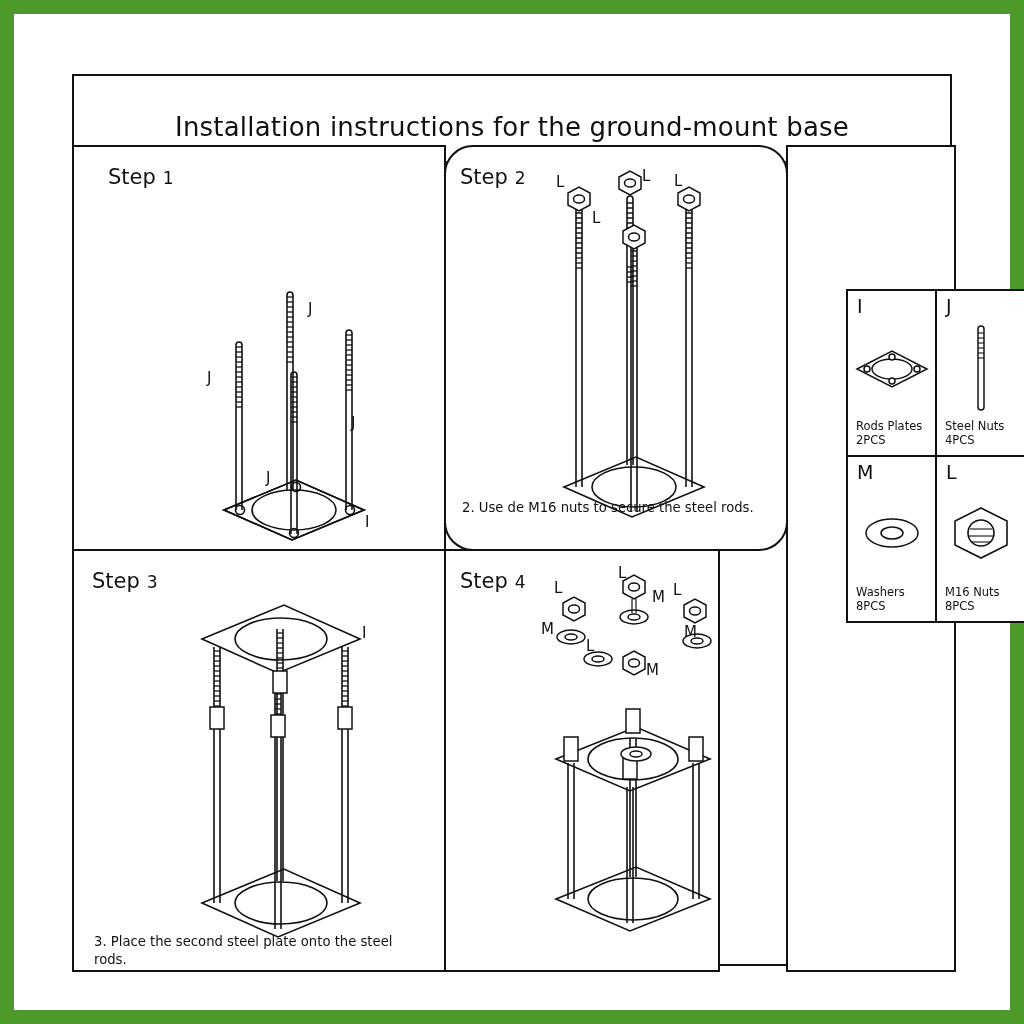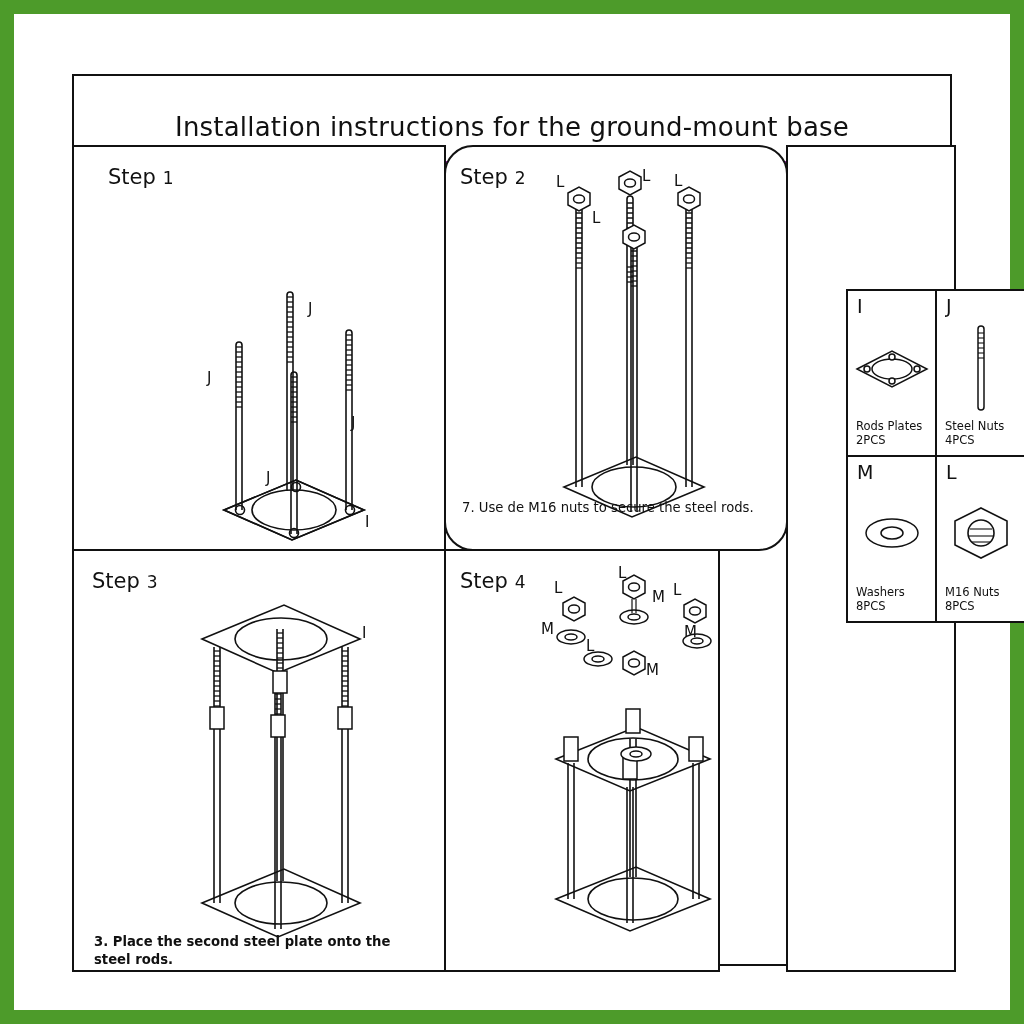--- a/index.html
+++ b/index.html
@@ -343,21 +343,21 @@
             <ellipse cx="0" cy="0" rx="5.5" ry="4"></ellipse>
           </g>
         </g>
       </svg>
 
       <div class="lbl" style="left:110px; top:26px;">L</div>
       <div class="lbl" style="left:196px; top:20px;">L</div>
       <div class="lbl" style="left:228px; top:25px;">L</div>
       <div class="lbl" style="left:146px; top:62px;">L</div>
 
-      <div class="caption" style="left:16px; top:352px; width:310px;">7. Use de M16 nuts to secure the steel rods.</div>
+      <div class="caption" style="left:16px; top:352px; width:310px;">2. Use de M16 nuts to secure the steel rods.</div>
     </div>
 
     <div class="panel" id="panel3">
       <div class="step-head" style="left:18px; top:18px;">
         <span>Step</span><span class="step-num">3</span>
       </div>
 
       <svg class="art" width="374" height="423" viewBox="0 0 374 423">
         <g fill="none" stroke="#111" stroke-width="1.6">
 
@@ -430,21 +430,21 @@
         <g fill="#fff" stroke="#111" stroke-width="1.5">
           <rect x="136" y="156" width="14" height="22"></rect>
           <rect x="264" y="156" width="14" height="22"></rect>
           <rect x="199" y="120" width="14" height="22"></rect>
           <rect x="197" y="164" width="14" height="22"></rect>
         </g>
       </svg>
 
       <div class="lbl" style="left:288px; top:73px;">I</div>
 
-      <div class="caption" style="left:20px; top:382px; width:330px;font-weight:bold;">3. Place the second steel plate onto the steel rods.</div>
+      <div class="caption" style="left:20px; top:382px; width:330px;">3. Place the second steel plate onto the steel rods.</div>
     </div>
 
     <div class="panel" id="panel4">
       <div class="step-head" style="left:14px; top:18px;">
         <span>Step</span><span class="step-num">4</span>
       </div>
 
       <svg class="art" width="344" height="423" viewBox="0 0 344 423">
         <g fill="none" stroke="#111" stroke-width="1.6">
 

